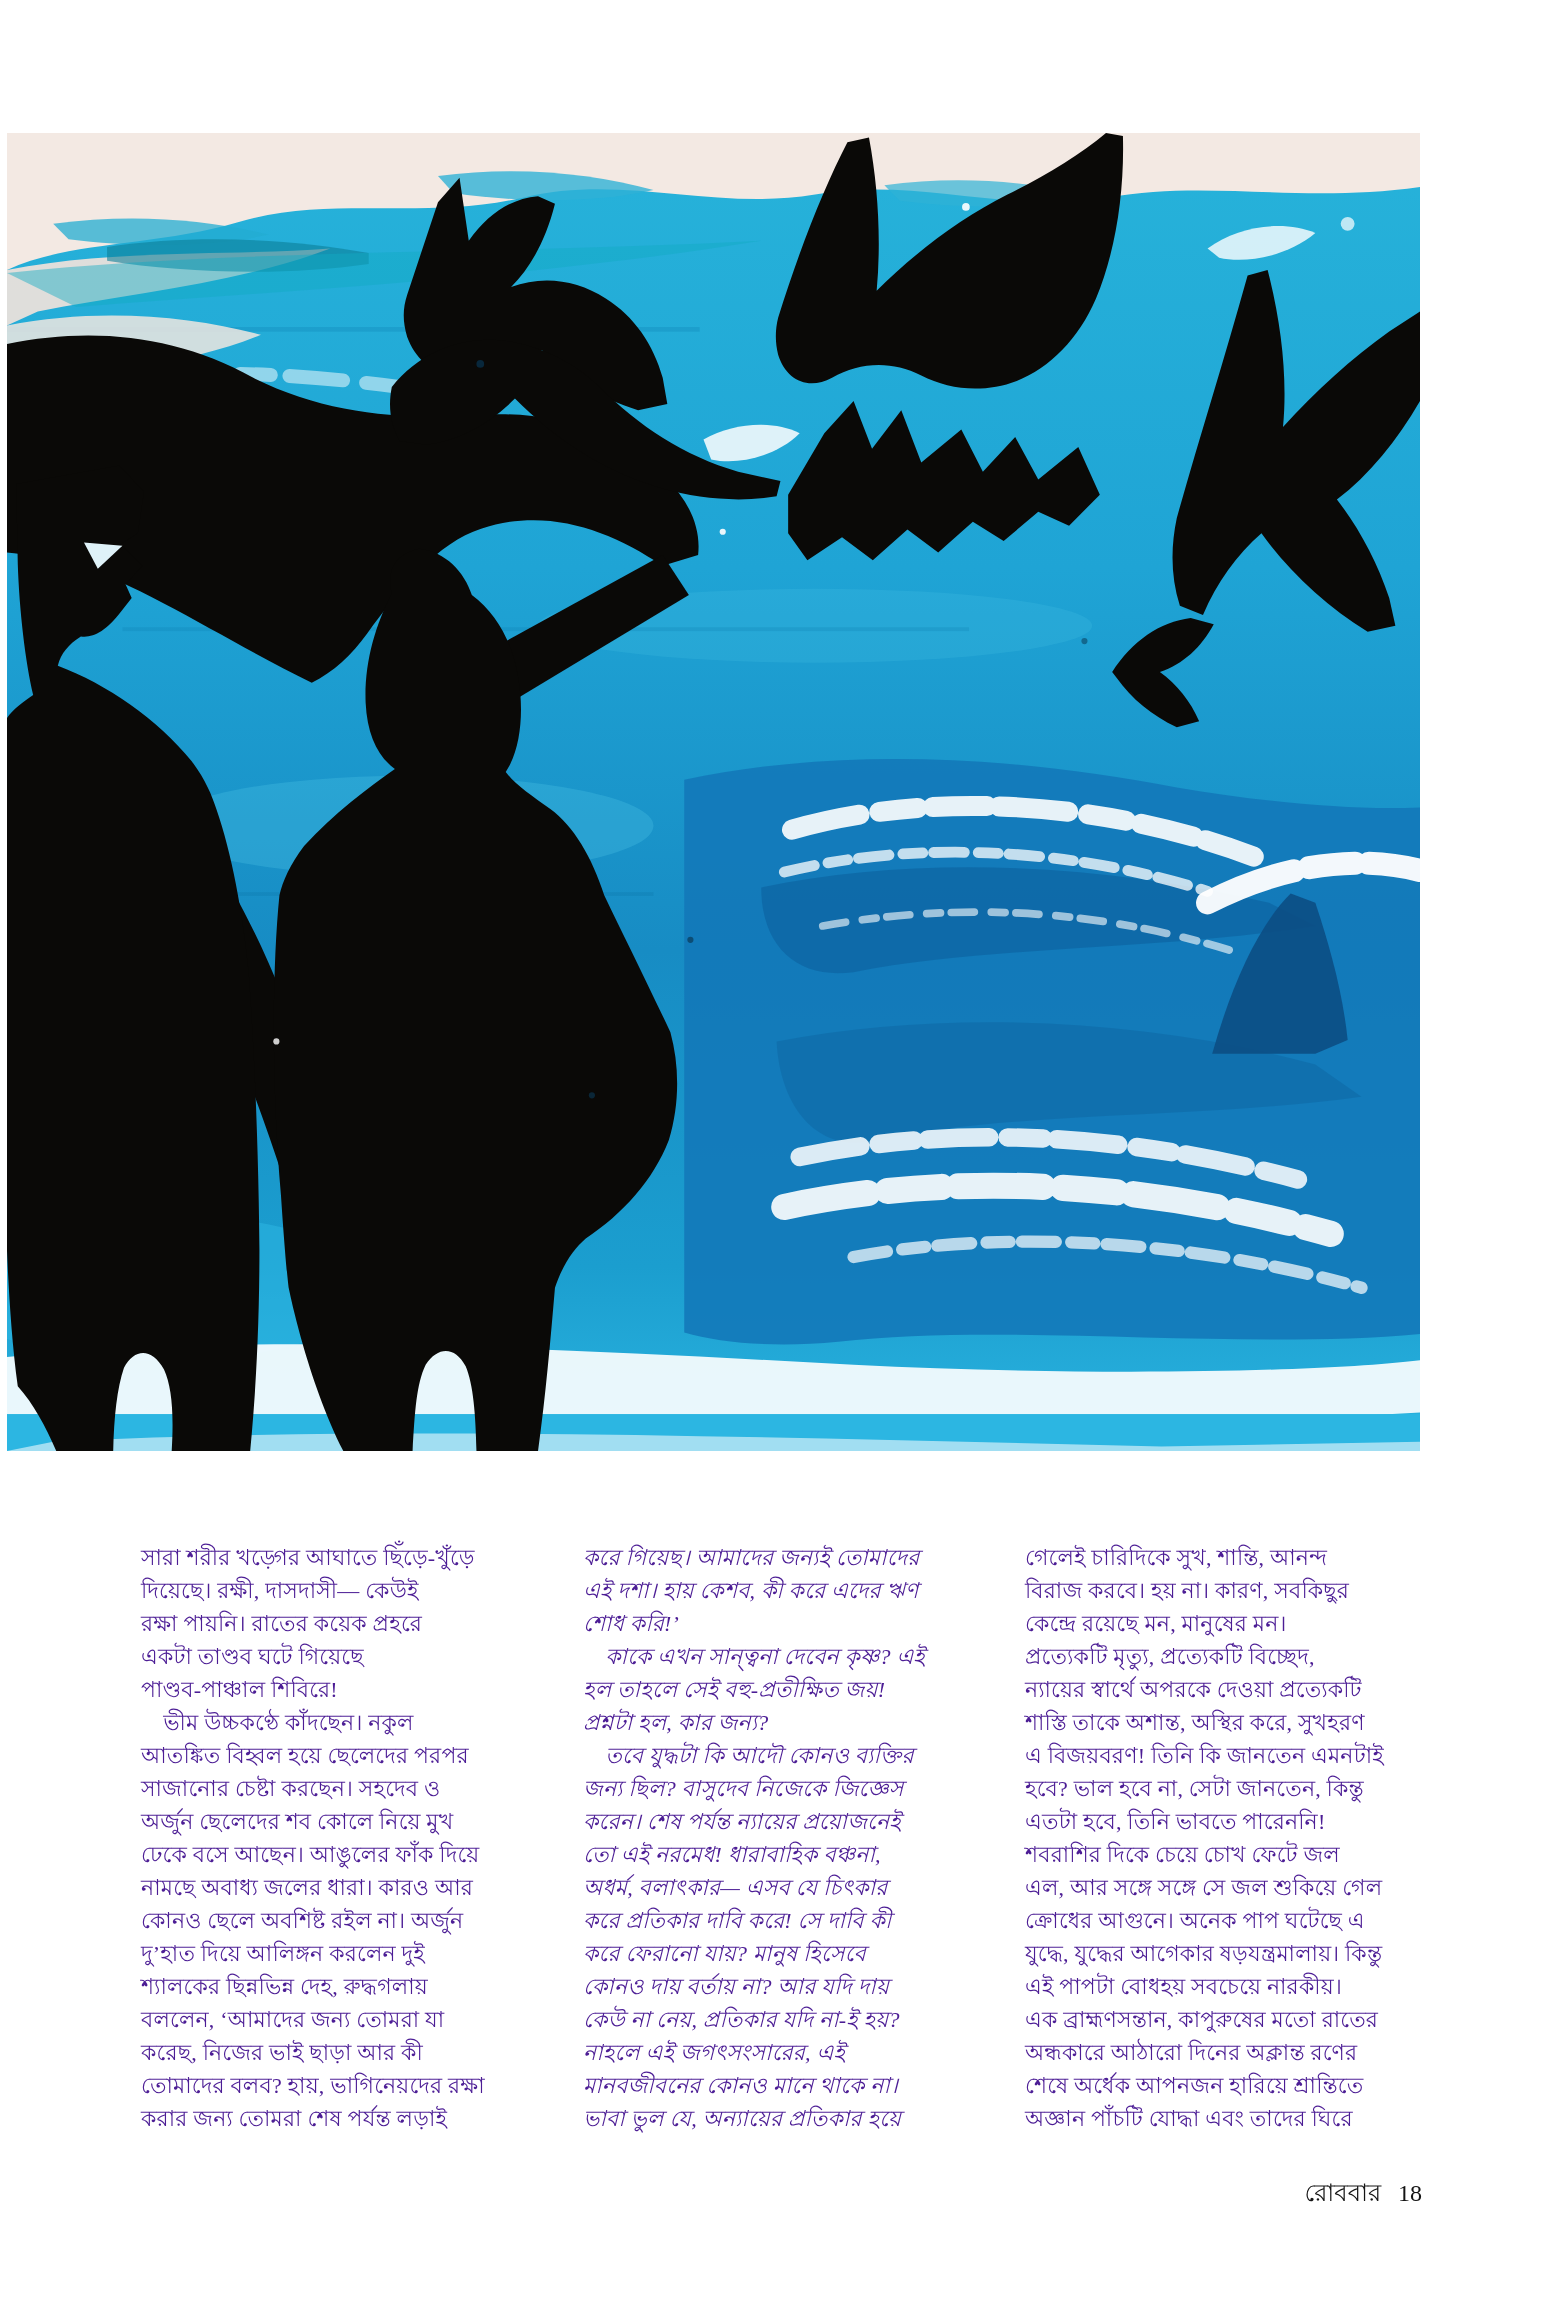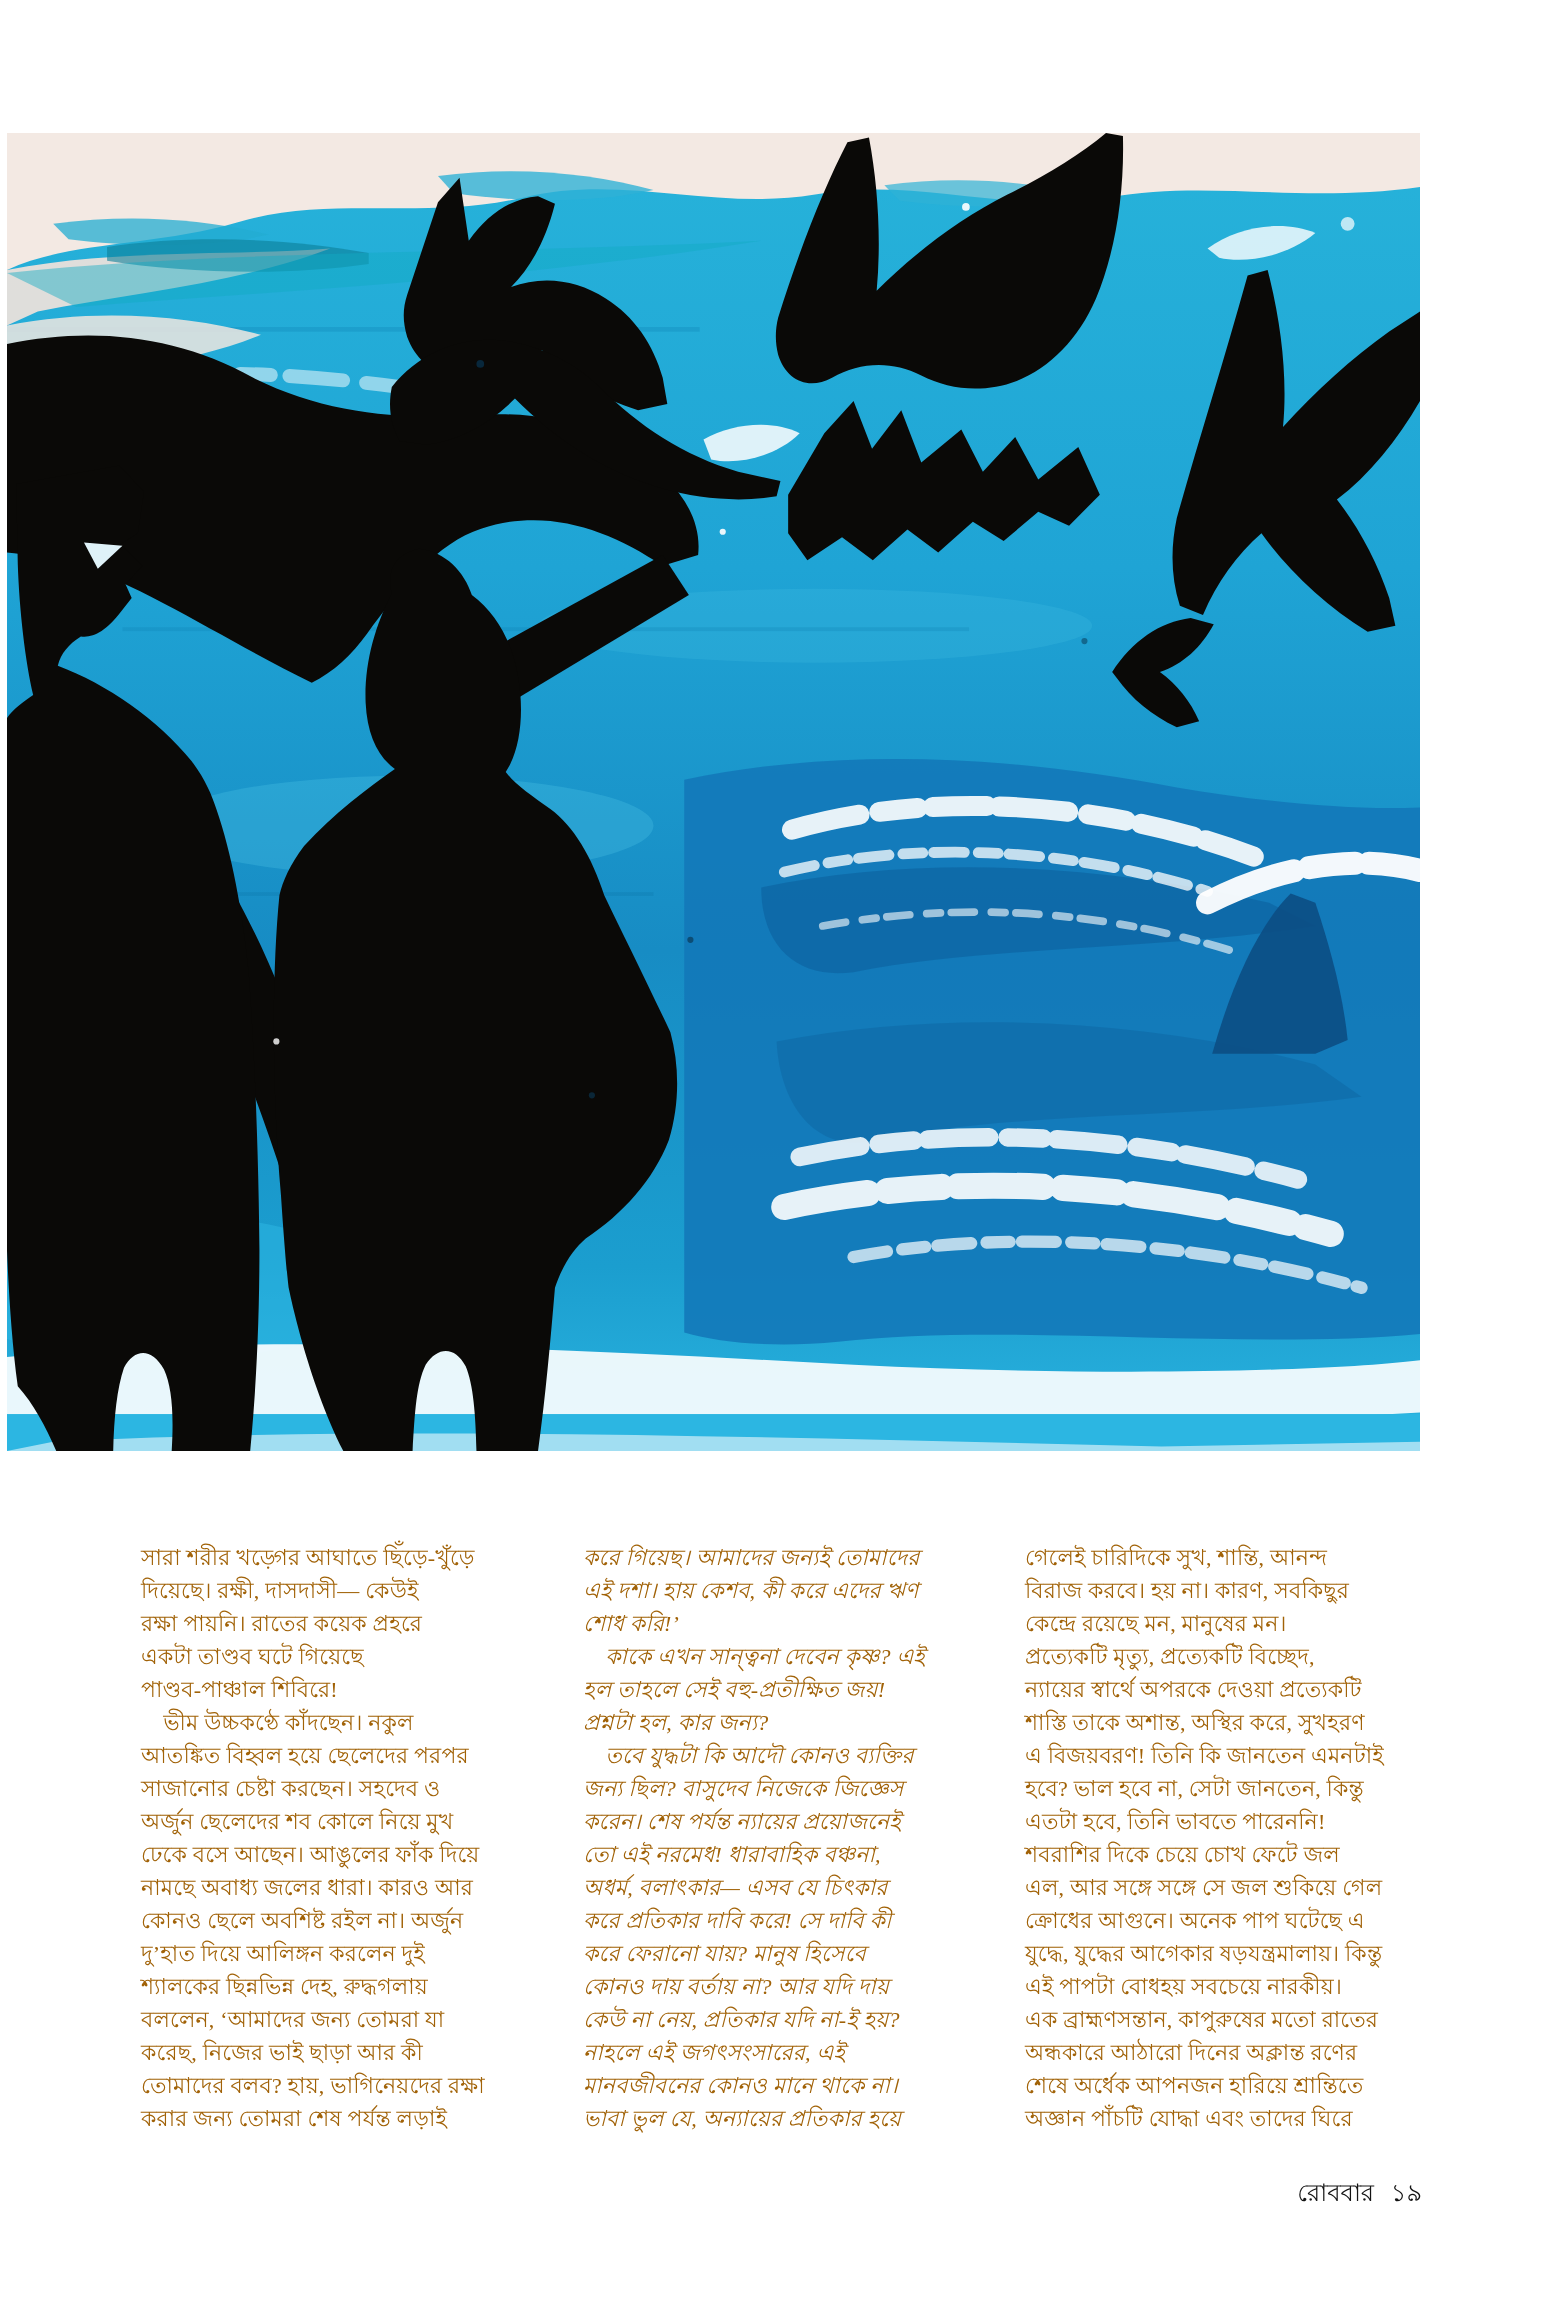--- a/index.html
+++ b/index.html
@@ -9,21 +9,21 @@
     background:#ffffff;
     font-family:"Liberation Serif", serif;
     overflow:hidden;
   }
   .artwork{
     position:absolute;left:7px;top:133px;width:1413px;height:1318px;
   }
   .artwork svg{display:block;width:100%;height:100%;}
   .article-col{
     position:absolute;top:1541px;height:616px;
-    font-size:22px;line-height:33px;color:#a16207;
+    font-size:22px;line-height:33px;color:#4c1d95;
     white-space:pre-line;
     text-align:left;
     letter-spacing:0.2px;
   }
   .col-1{left:141px;width:391px;}
   .col-2{left:583px;width:391px;font-style:italic;}
   .col-3{left:1025px;width:398px;}
   .page-footer{
     position:absolute;top:2174px;right:141px;
     font-size:24px;color:#141414;
@@ -190,17 +190,17 @@
 যুদ্ধে, যুদ্ধের আগেকার ষড়যন্ত্রমালায়। কিন্তু
 এই পাপটা বোধহয় সবচেয়ে নারকীয়।
 এক ব্রাহ্মণসন্তান, কাপুরুষের মতো রাতের
 অন্ধকারে আঠারো দিনের অক্লান্ত রণের
 শেষে অর্ধেক আপনজন হারিয়ে শ্রান্তিতে
 অজ্ঞান পাঁচটি যোদ্ধা এবং তাদের ঘিরে</div>
   </div>
 
   <div class="page-footer">
     <span>রোববার</span>
-    <span class="num">১৯</span>
+    <span class="num">18</span>
   </div>
 
 </div>
 
 
 </body></html>

